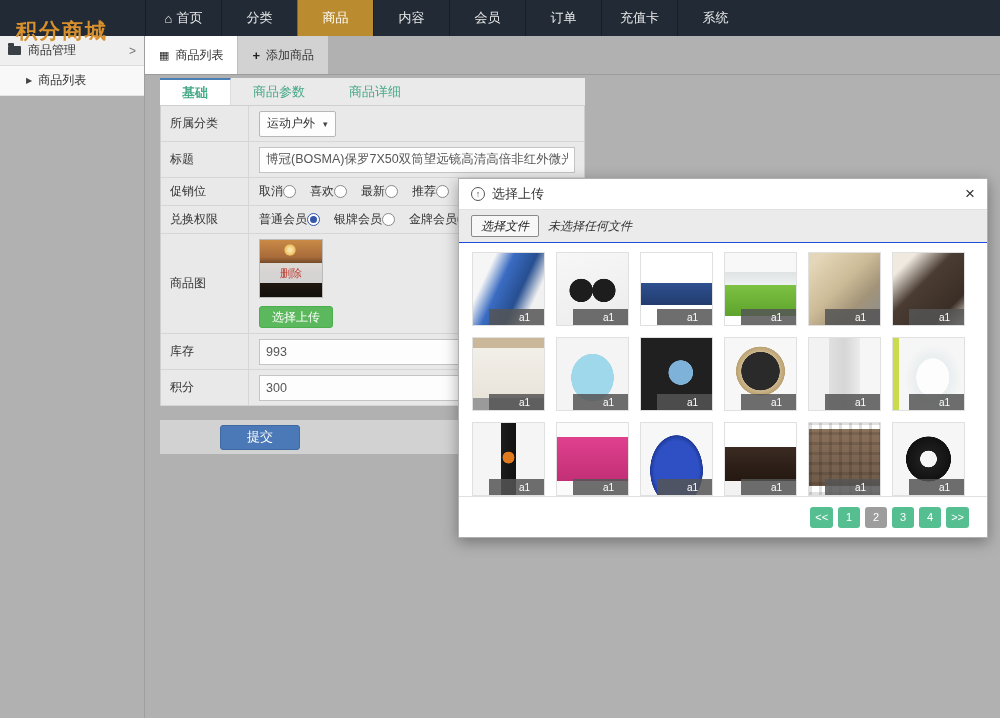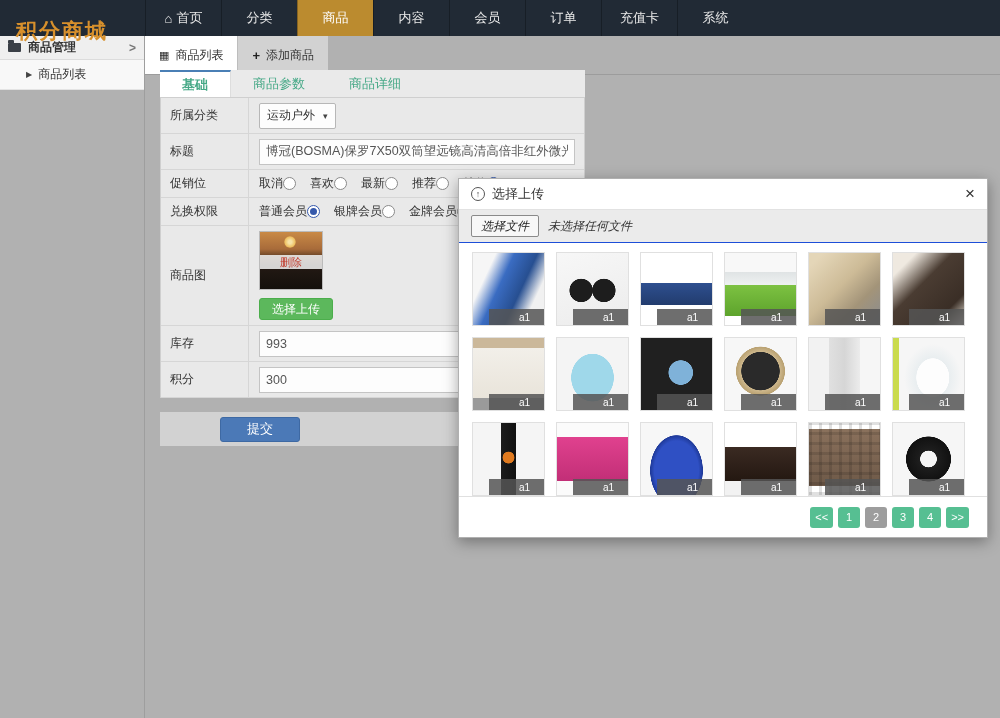--- a/index.html
+++ b/index.html
@@ -8,59 +8,59 @@
 
   
   .navbar { position:absolute; left:0; top:0; width:1000px; height:36px; background:#212a35; display:flex; align-items:stretch; z-index:5; }
   .logo { width:145px; display:flex; align-items:center; padding-left:16px; color:#d7902c; font-size:21px; font-weight:bold; letter-spacing:2px;margin-top:25px; }
   .nav-item { width:76px; display:flex; align-items:center; justify-content:center; color:#e8e8e8; font-size:13px; border-left:1px solid rgba(0,0,0,.28); cursor:default; gap:4px; }
   .nav-item.active { background:#bb8b2f; color:#fff; }
   .home-glyph { font-size:13px; line-height:1; }
 
   
   .sidebar { position:absolute; left:0; top:36px; width:145px; height:682px; border-right:1px solid #9e9e9e; }
-  .side-group { height:24px; background:#efefef; border-bottom:1px solid #dcdcdc; display:flex; align-items:center; padding:0 8px; font-size:12px; color:#333; gap:7px;font-weight:bold; }
+  .side-group { height:30px; background:#efefef; border-bottom:1px solid #dcdcdc; display:flex; align-items:center; padding:0 8px; font-size:12px; color:#333; gap:7px; }
   .side-group .spacer { flex:1; }
   .side-chevron { color:#777; font-size:12px; }
   .folder-shape { width:13px; height:9px; background:#3a3f46; border-radius:1px; position:relative; }
   .folder-shape::before { content:""; position:absolute; left:0; top:-3px; width:6px; height:3px; background:#3a3f46; border-radius:1px 1px 0 0; }
   .side-item { height:30px; background:#f8f8f8; border-bottom:1px solid #e4e4e4; display:flex; align-items:center; padding-left:26px; font-size:12px; color:#333; gap:6px; }
   .caret-right { font-size:8px; color:#444; }
 
   
   .tabstrip { position:absolute; left:145px; top:36px; width:855px; height:39px; border-bottom:1px solid #9c9c9c; display:flex; align-items:stretch; }
   .page-tab { display:flex; align-items:center; gap:6px; padding:0 14px; font-size:12px; color:#333; }
   .page-tab.active { background:#ffffff; }
   .page-tab.inactive { background:#d2d2d2; border-left:1px solid #bdbdbd; }
   .grid-glyph { font-size:11px; color:#2b2b2b; }
   .plus-glyph { font-size:13px; font-weight:bold; color:#222; }
 
   
-  .content { position:absolute; left:160px; top:70px; width:425px; }
+  .content { position:absolute; left:160px; top:78px; width:425px; }
   .form-tabs { display:flex; height:27px; background:#eaeaea; }
   .form-tab { padding:0 22px; display:flex; align-items:center; font-size:13px; color:#45a886; }
   .form-tab.active { background:#ffffff; border-top:2px solid #4a7fb5; border-right:1px solid #ddd; font-weight:bold; }
   .form-table { border:1px solid #cfcfcf; border-bottom:none; background:#e9e9e9; }
   .frow { display:flex; border-bottom:1px solid #d6d6d6; }
   .flabel { width:88px; min-width:88px; border-right:1px solid #d6d6d6; display:flex; align-items:center; padding-left:9px; font-size:12px; color:#333; }
   .fvalue { flex:1; display:flex; align-items:center; padding:5px 10px; }
   .h36 { height:36px; } .h28 { height:28px; } .h100 { height:100px; }
   .sel { height:26px; background:#fdfdfd; border:1px solid #b7b7b7; border-radius:2px; display:flex; align-items:center; gap:8px; padding:0 7px; font-size:12px; color:#333; }
   .sel .arrow { font-size:9px; color:#444; }
   .tinput { height:26px; width:316px; background:#fdfdfd; border:1px solid #c4c4c4; padding:0 6px; font-size:12.5px; color:#555; font-family:"Liberation Sans","DejaVu Sans",sans-serif; }
   .radio-row { display:flex; align-items:center; gap:14px; flex-wrap:nowrap; }
   .radio-item { display:flex; align-items:center; font-size:12px; color:#333; }
   .radio { width:13px; height:13px; border-radius:50%; border:1px solid #8a8a8a; background:#fff; position:relative; }
   .radio.checked { border-color:#3558ab; }
   .radio.checked::after { content:""; position:absolute; left:2px; top:2px; width:7px; height:7px; border-radius:50%; background:#3558ab; }
   .img-cell { flex-direction:column; align-items:flex-start; justify-content:center; gap:8px; }
   .thumb { width:64px; height:60px; border:1px solid #bbb; position:relative;
            background:linear-gradient(#c98a46 0%, #a86b3a 30%, #6b4526 42%, #241a14 58%, #14100c 100%); }
   .thumb .sun { position:absolute; left:24px; top:4px; width:12px; height:12px; border-radius:50%; background:radial-gradient(circle,#f7e3a7 20%,#eec061 60%,transparent 75%); }
-  .thumb .del-band { position:absolute; left:0; top:23px; width:100%; height:14px; background:rgba(238,238,238,.88); display:flex; align-items:center; justify-content:center; font-size:11px; color:#c0392b; }
+  .thumb .del-band { position:absolute; left:0; top:23px; width:100%; height:20px; background:rgba(238,238,238,.88); display:flex; align-items:center; justify-content:center; font-size:11px; color:#c0392b; }
   .upload-btn { height:22px; padding:0 12px; background:#5cb85c; border:1px solid #4cae4c; border-radius:3px; color:#fff; font-size:12px; display:flex; align-items:center; }
   .submit-band { margin-top:14px; height:34px; background:#d2d2d2; display:flex; align-items:center; }
   .submit-btn { margin-left:60px; width:80px; height:25px; background:#4b79b7; border:1px solid #3e69a3; border-radius:3px; color:#ffffff; font-size:13px; display:flex; align-items:center; justify-content:center; }
 
   
   .modal { position:absolute; left:458px; top:178px; width:530px; height:360px; background:#ffffff; border:1px solid #b0b0b0; box-shadow:0 4px 14px rgba(0,0,0,.35); z-index:10; display:flex; flex-direction:column; }
   .modal-header { height:32px; border-bottom:1px solid #e2e2e2; display:flex; align-items:center; padding:0 12px; gap:7px; font-size:13px; color:#333; }
   .upload-circ { width:14px; height:14px; border:1.4px solid #555; border-radius:50%; display:flex; align-items:center; justify-content:center; font-size:9px; color:#555; line-height:1; }
   .modal-close { margin-left:auto; font-size:17px; color:#333; cursor:default; }
   .file-row { height:34px; background:#ebebeb; border-bottom:1px solid #1d4ed8; display:flex; align-items:center; padding:0 12px; gap:9px;font-style:italic; }

